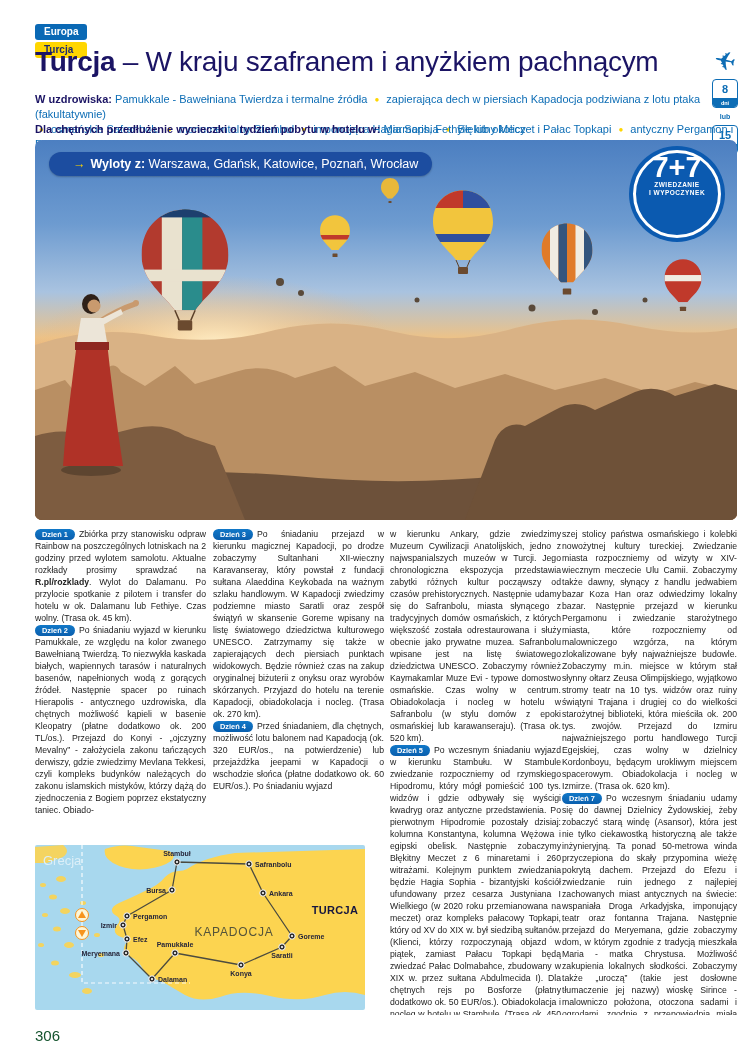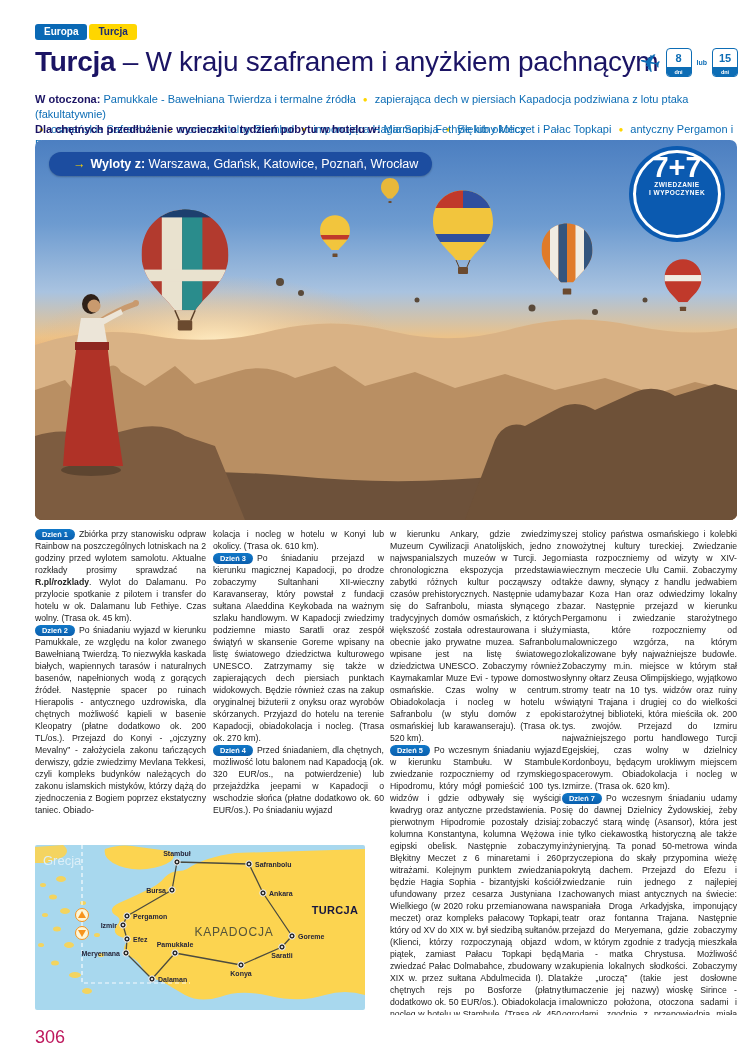--- a/index.html
+++ b/index.html
@@ -1,17 +1,17 @@
 <!DOCTYPE html>
 <html><head>
 <meta charset="utf-8">
 <style>
   html,body{margin:0;padding:0;background:#fff;}
   body{width:756px;height:1051px;position:relative;font-family:"Liberation Sans",sans-serif;overflow:hidden;}
-  .abs{position:absolute;}
+  .abs{position:absolute;flex-direction:column;}
   
   .tagrow{left:35px;top:24px;display:flex;gap:2px;}
   .tag{font-size:10px;font-weight:bold;padding:2px 9px;border-radius:3px;line-height:12px;}
   .tag-region{background:#0a69b5;color:#fff;}
   .tag-country{background:#ffd600;color:#1b2a70;}
   
   .title{left:35px;top:46px;font-size:28px;color:#1b1464;letter-spacing:-0.3px;white-space:nowrap;}
   .title b{font-weight:800;}
   
   .durbox{right:18px;top:48px;display:flex;align-items:center;gap:5px;}
@@ -45,21 +45,21 @@
   .itin-col{position:absolute;top:0;width:171px;overflow:hidden;font-size:8.7px;line-height:12px;color:#222;text-align:justify;}
   .itin-p{margin:0;}
   .day-badge{display:inline-block;background:linear-gradient(180deg,#1178c8,#0a5fae);color:#fff;font-size:7.4px;font-weight:bold;border-radius:8px;padding:1px 7px 1.5px;margin-right:4px;line-height:9px;vertical-align:.5px;}
   
   .map{position:absolute;left:0;top:317px;width:330px;height:165px;background:#a8d8ee;overflow:hidden;border-radius:2px;}
   .map-label{position:absolute;pointer-events:none;}
   .lbl-sea{left:8px;top:8px;font-size:13px;color:#dceff8;}
   .lbl-country{left:300px;top:59px;transform:translateX(-50%);font-size:11px;font-weight:800;color:#17173f;letter-spacing:.3px;}
   .lbl-region{left:199px;top:80px;transform:translateX(-50%);font-size:12px;font-weight:normal;color:#55543a;letter-spacing:.8px;}
   
-  .pageno{left:35px;top:1027px;font-size:18px;color:#be185d;}
+  .pageno{left:35px;top:1027px;font-size:15px;color:#14532d;}
 </style>
 </head>
 <body>
 
 <div class="abs tagrow">
   <span class="tag tag-region">Europa</span>
   <span class="tag tag-country">Turcja</span>
 </div>
 
 <div class="abs title">
@@ -73,21 +73,21 @@
     <span class="unit">dni</span>
   </span>
   <span class="lub">lub</span>
   <span class="daybadgebox">
     <span class="num">15</span>
     <span class="unit">dni</span>
   </span>
 </div>
 
 <div class="abs program">
-  <span class="plabel">W otoczona:</span>
+  <span class="plabel">W uzdrowiska:</span>
   <span id="program-items"><span> Pamukkale - Bawełniana Twierdza i termalne źródła </span><span class="bullet">●</span><span> zapierająca dech w piersiach Kapadocja podziwiana z lotu ptaka (fakultatywnie) </span><br><span class="bullet">●</span><span> osmańskie Safranbolu </span><span class="bullet">●</span><span> monumentalny Stambuł </span><span class="bullet">●</span><span> imponująca Hagia Sophia </span><span class="bullet">●</span><span> Błękitny Meczet i Pałac Topkapi </span><span class="bullet">●</span><span> antyczny Pergamon i Efez </span></span>
 </div>
 <div class="abs extension">
   <b>Dla chętnych przedłużenie wycieczki o tydzień pobytu w hotelu w:</b><span> Marmaris, Fethyie lub okolicy</span>
 </div>
 
 <div class="abs hero">
   <svg width="702" height="380" viewBox="0 0 702 380">
     <defs>
       <clipPath id="cpBalloon">
@@ -195,21 +195,20 @@
     <span class="sm">I WYPOCZYNEK</span>
   </div>
 </div>
 
 <div class="abs itinerary">
   <div class="itin-col" style="left:0;height:312px;">
       <p class="itin-p"><span class="day-badge">Dzień 1</span>Zbiórka przy stanowisku odpraw Rainbow na poszczególnych lotniskach na 2 godziny przed wylotem samolotu. Aktualne rozkłady prosimy sprawdzać na <b>R.pl/rozklady</b>. Wylot do Dalamanu. Po przylocie spotkanie z pilotem i transfer do hotelu w ok. Dalamanu lub Fethiye. Czas wolny. (Trasa ok. 45 km).</p>
       <p class="itin-p"><span class="day-badge">Dzień 2</span>Po śniadaniu wyjazd w kierunku Pamukkale, ze względu na kolor zwanego Bawełnianą Twierdzą. To niezwykła kaskada białych, wapiennych tarasów i naturalnych basenów, napełnionych wodą z gorących źródeł. Następnie spacer po ruinach Hierapolis - antycznego uzdrowiska, dla chętnych możliwość kąpieli w basenie Kleopatry (płatne dodatkowo ok. 200 TL/os.). Przejazd do Konyi - „ojczyzny Mevalny” - założyciela zakonu tańczących derwiszy, gdzie zwiedzimy Mevlana Tekkesi, czyli kompleks budynków należących do zakonu islamskich mistyków, którzy dążą do zjednoczenia z Bogiem poprzez ekstatyczny taniec. Obiado-</p>
     </div>
   <div class="itin-col" style="left:178px;height:312px;">
-      <p class="itin-p">kolacja i nocleg w hotelu w Konyi lub okolicy. (Trasa ok. 610 km).</p>
       <p class="itin-p"><span class="day-badge">Dzień 3</span>Po śniadaniu przejazd w kierunku magicznej Kapadocji, po drodze zobaczymy Sultanhani XII-wieczny Karavanseray, który powstał z fundacji sułtana Alaeddina Keykobada na ważnym szlaku handlowym. W Kapadocji zwiedzimy podziemne miasto Saratli oraz zespół świątyń w skansenie Goreme wpisany na listę światowego dziedzictwa kulturowego UNESCO. Zatrzymamy się także w zapierających dech piersiach punktach widokowych. Będzie również czas na zakup oryginalnej biżuterii z onyksu oraz wyrobów skórzanych. Przyjazd do hotelu na terenie Kapadocji, obiadokolacja i nocleg. (Trasa ok. 270 km).</p>
       <p class="itin-p"><span class="day-badge">Dzień 4</span>Przed śniadaniem, dla chętnych, możliwość lotu balonem nad Kapadocją (ok. 320 EUR/os., na potwierdzenie) lub przejażdżka jeepami w Kapadocji o wschodzie słońca (płatne dodatkowo ok. 60 EUR/os.). Po śniadaniu wyjazd</p>
     </div>
   <div class="itin-col" style="left:355px;height:487px;">
       <p class="itin-p">w kierunku Ankary, gdzie zwiedzimy Muzeum Cywilizacji Anatolijskich, jedno z najwspanialszych muzeów w Turcji. Jego chronologiczna ekspozycja przedstawia zabytki różnych kultur począwszy od czasów prehistorycznych. Następnie udamy się do Safranbolu, miasta słynącego z tradycyjnych domów osmańskich, z których większość została odrestaurowana i służy obecnie jako prywatne muzea. Safranbolu wpisane jest na listę światowego dziedzictwa UNESCO. Zobaczymy również Kaymakamlar Muze Evi - typowe domostwo osmańskie. Czas wolny w centrum. Obiadokolacja i nocleg w hotelu w Safranbolu (w stylu domów z epoki osmańskiej lub karawanseraju). (Trasa ok. 520 km).</p>
       <p class="itin-p"><span class="day-badge">Dzień 5</span>Po wczesnym śniadaniu wyjazd w kierunku Stambułu. W Stambule zwiedzanie rozpoczniemy od rzymskiego Hipodromu, który mógł pomieścić 100 tys. widzów i gdzie odbywały się wyścigi kwadryg oraz antyczne przedstawienia. Po pierwotnym Hipodromie pozostały dzisiaj: kolumna Konstantyna, kolumna Wężowa i egipski obelisk. Następnie zobaczymy Błękitny Meczet z 6 minaretami i 260 witrażami. Kolejnym punktem zwiedzania będzie Hagia Sophia - bizantyjski kościół ufundowany przez cesarza Justyniana I Wielkiego (w 2020 roku przemianowana na meczet) oraz kompleks pałacowy Topkapi, który od XV do XIX w. był siedzibą sułtanów. (Klienci, którzy rozpoczynają objazd w piątek, zamiast Pałacu Topkapi będą zwiedzać Pałac Dolmabahce, zbudowany w XIX w. przez sułtana Abdulmecida I). Dla chętnych rejs po Bosforze (płatny dodatkowo ok. 50 EUR/os.). Obiadokolacja i nocleg w hotelu w Stambule. (Trasa ok. 450 km).</p>
     </div>
   <div class="itin-col" style="left:527px;width:175px;height:487px;">
       <p class="itin-p">szej stolicy państwa osmańskiego i kolebki nowożytnej kultury tureckiej. Zwiedzanie miasta rozpoczniemy od wizyty w XIV-wiecznym meczecie Ulu Camii. Zobaczymy także dawny, słynący z handlu jedwabiem bazar Koza Han oraz odwiedzimy lokalny bazar. Następnie przejazd w kierunku Pergamonu i zwiedzanie starożytnego miasta, które rozpoczniemy od malowniczego wzgórza, na którym zlokalizowane były najważniejsze budowle. Zobaczymy m.in. miejsce w którym stał słynny ołtarz Zeusa Olimpijskiego, wyjątkowo stromy teatr na 10 tys. widzów oraz ruiny świątyni Trajana i drugiej co do wielkości starożytnej biblioteki, która mieściła ok. 200 tys. zwojów. Przejazd do Izmiru najważniejszego portu handlowego Turcji Egejskiej, czas wolny w dzielnicy Kordonboyu, będącym urokliwym miejscem spacerowym. Obiadokolacja i nocleg w Izmirze. (Trasa ok. 620 km).</p>
       <p class="itin-p"><span class="day-badge">Dzień 7</span>Po wczesnym śniadaniu udamy się do dawnej Dzielnicy Żydowskiej, żeby zobaczyć starą windę (Asansor), która jest nie tylko ciekawostką historyczną ale także inżynieryjną. Ta ponad 50-metrowa winda przyczepiona do skały przypomina wieżę pokrytą dachem. Przejazd do Efezu i zwiedzanie ruin jednego z najlepiej zachowanych miast antycznych na świecie: wspaniała Droga Arkadyjska, imponujący teatr oraz fontanna Trajana. Następnie przejazd do Meryemana, gdzie zobaczymy dom, w którym zgodnie z tradycją mieszkała Maria - matka Chrystusa. Możliwość zakupienia lokalnych słodkości. Zobaczymy także „uroczą” (takie jest dosłowne tłumaczenie jej nazwy) wioskę Sirince - malowniczo położona, otoczona sadami i ogrodami, zgodnie z przepowiednią miała jako jedyna zostać ocalona przed końcem świata, który wg kalendarza</p>

